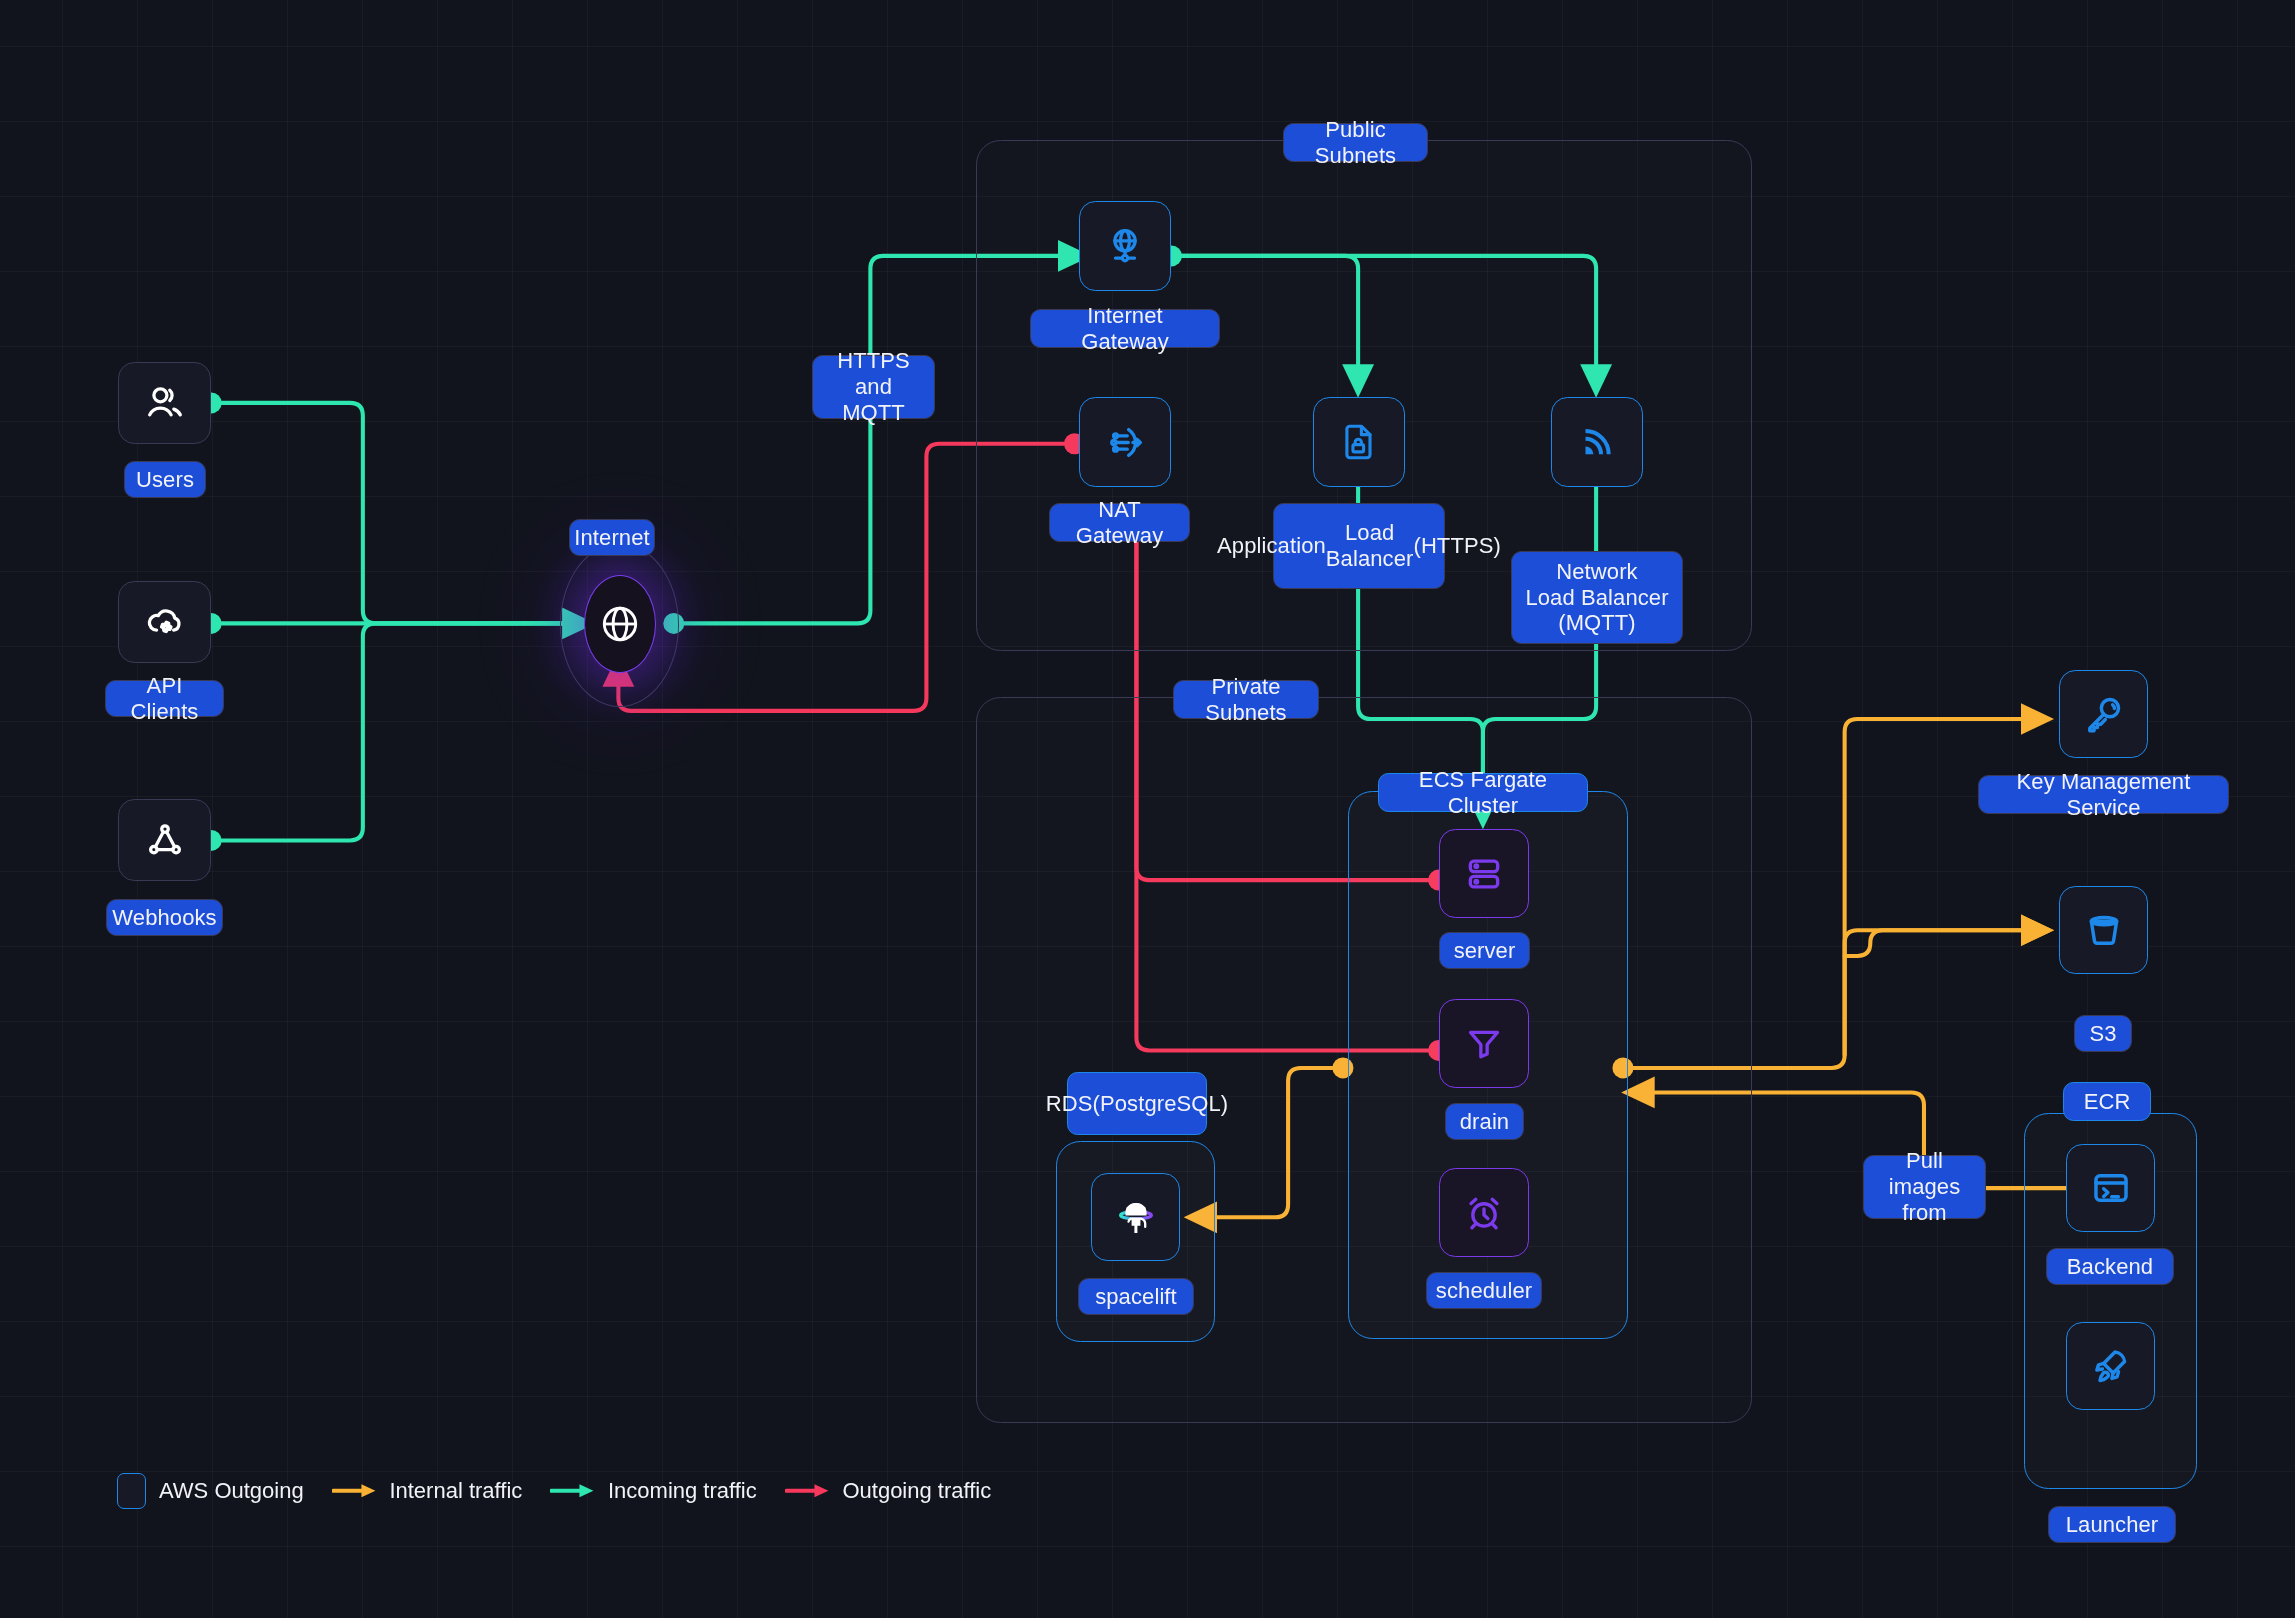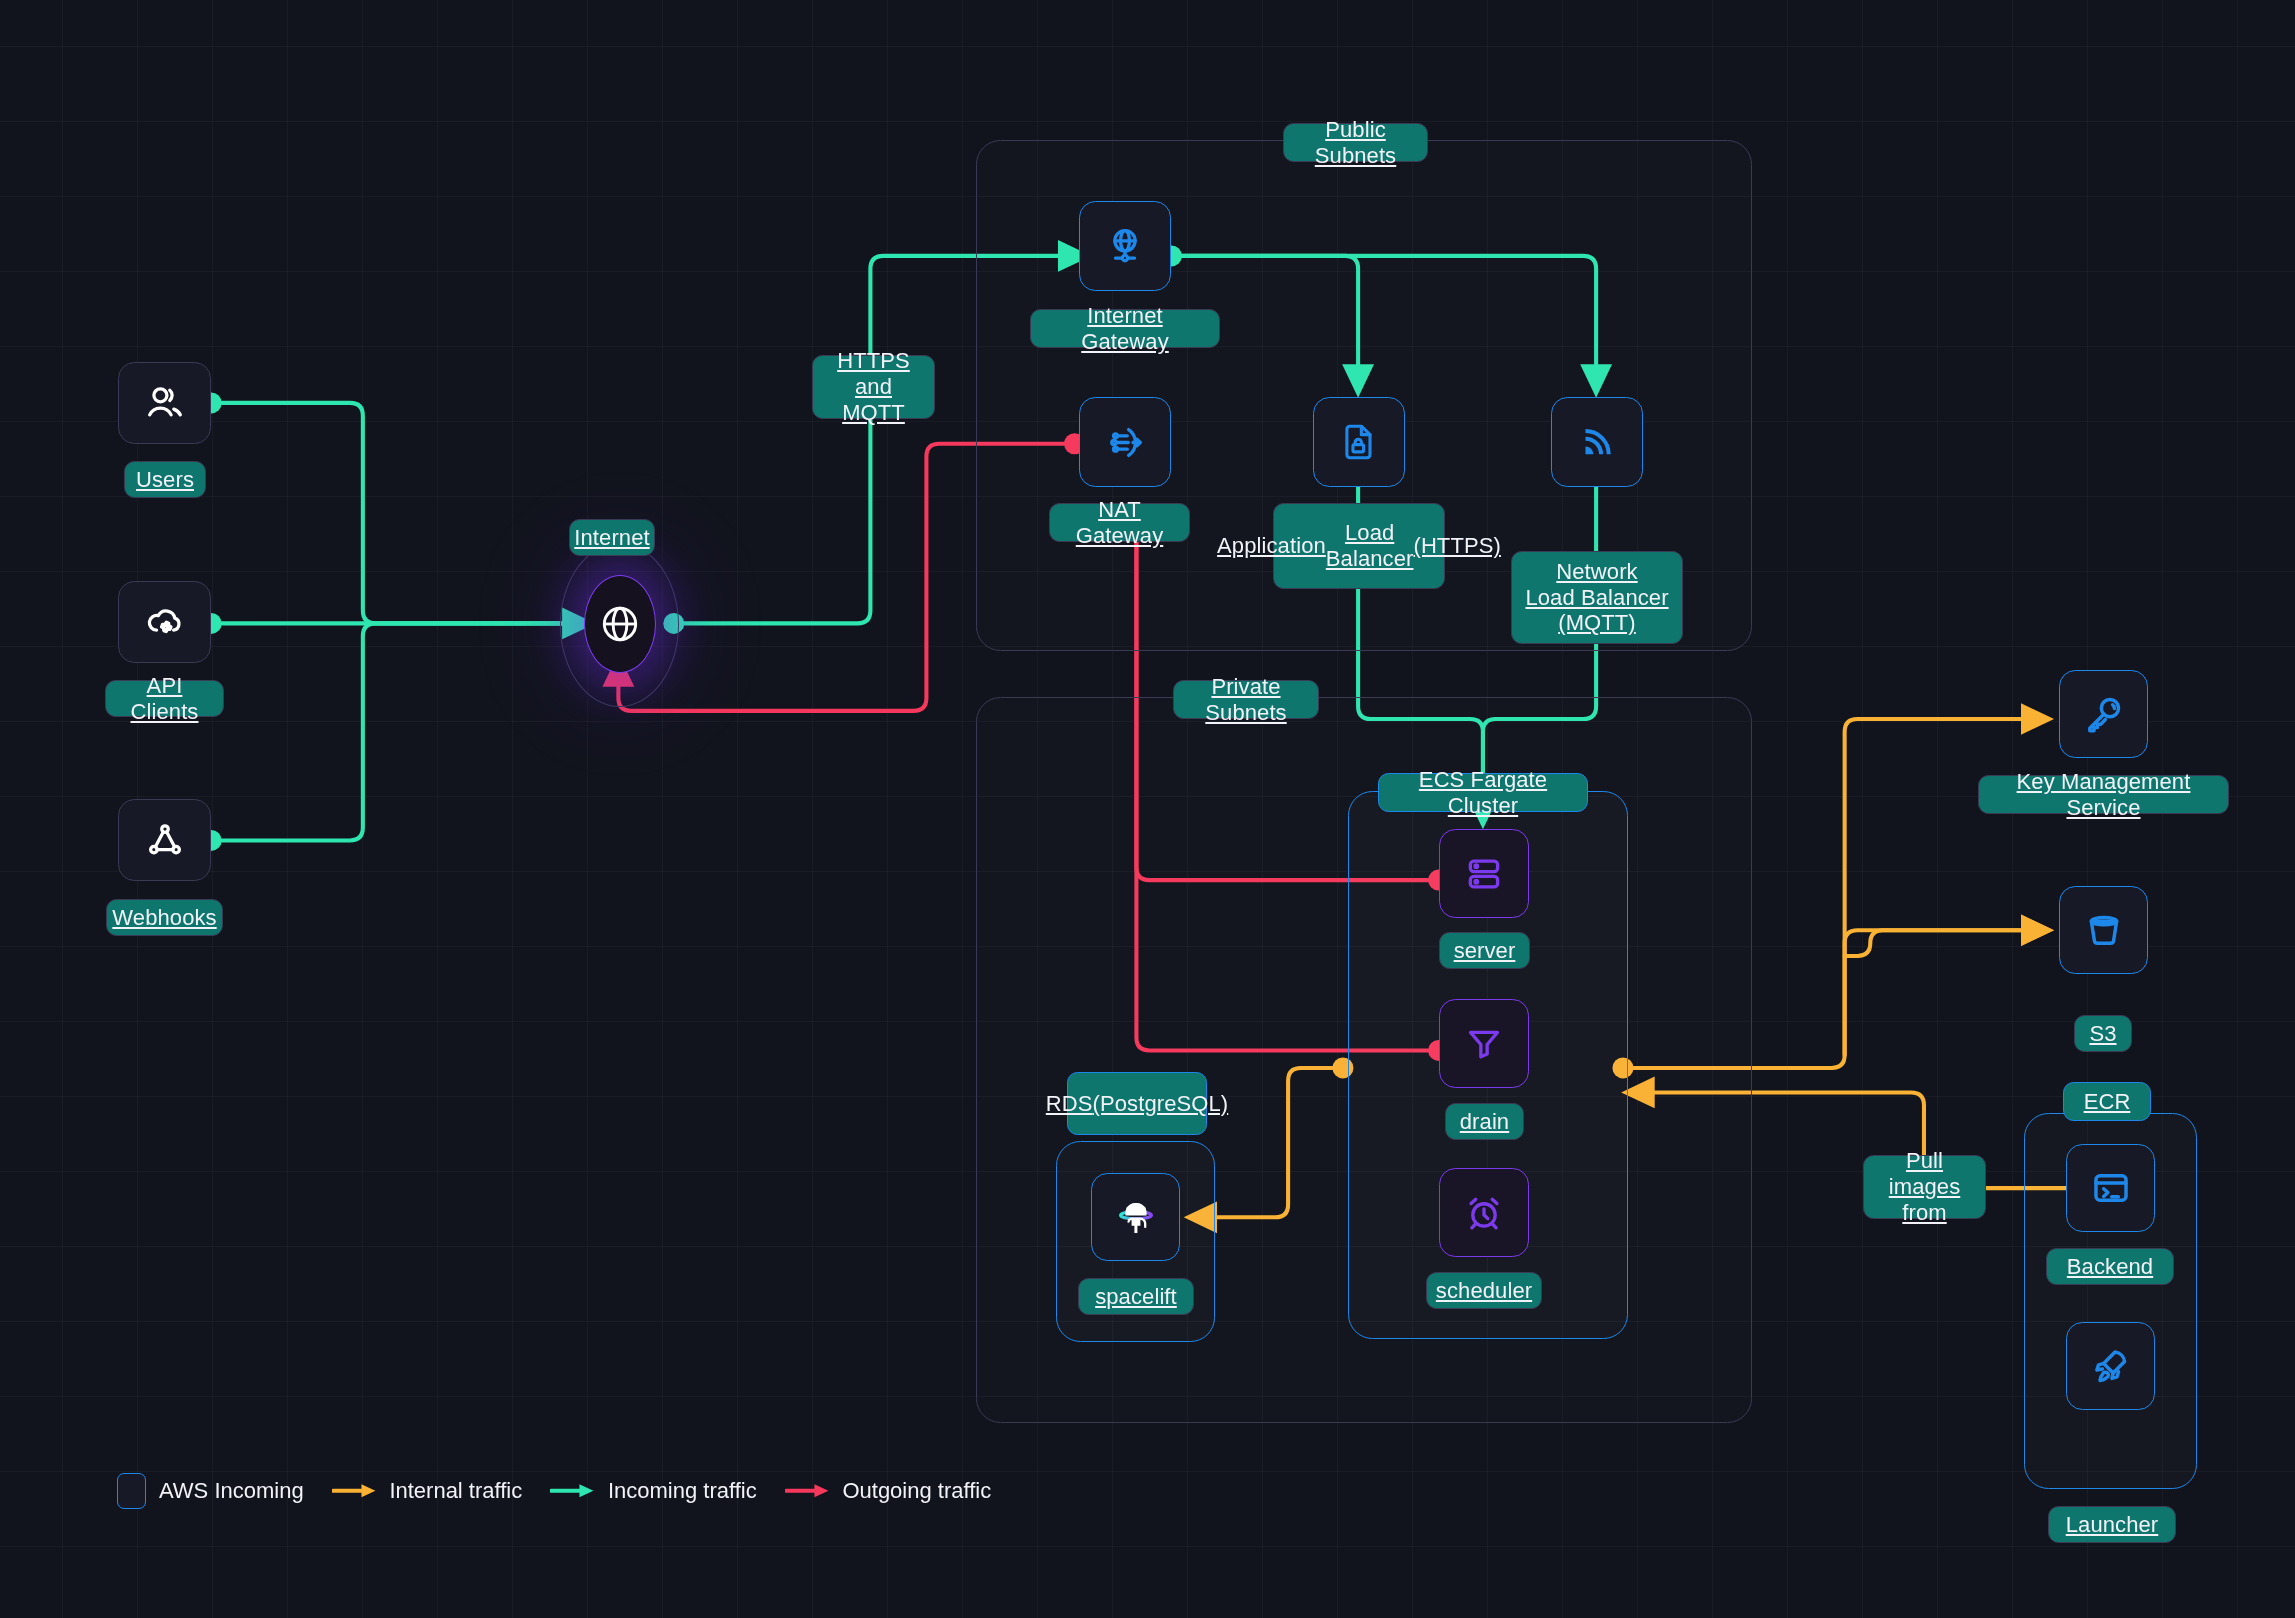--- a/index.html
+++ b/index.html
@@ -14,22 +14,22 @@
   svg.edges{position:absolute;inset:0;width:2295px;height:1619px;overflow:visible;}
 
   
   .node{position:absolute;display:flex;align-items:center;justify-content:center;
         border-radius:16.3px;box-sizing:border-box;}
   .node.plain{border:1.5px solid #3a3a55;background:#171a26;}
   .node.aws{border:1.5px solid #1e88ea;background:#171a26;}
   .node.ecs{border:1.5px solid #7c3aed;background:#1a1526;}
   .lbl{position:absolute;box-sizing:border-box;display:flex;align-items:center;
        justify-content:center;text-align:center;border-radius:10.5px;
-       border:1.2px solid #3a3a55;background:#0f766e;color:#f2f3f8;
-       font-size:22px;line-height:1.18;letter-spacing:0.1px;padding:5.8px 13px;text-decoration:underline;}
+       border:1.2px solid #3a3a55;background:#1d4ed8;color:#f2f3f8;
+       font-size:22px;line-height:1.18;letter-spacing:0.1px;padding:5.8px 13px;}
   .lbl.aws{border-color:#1e88ea;}
   .group{position:absolute;box-sizing:border-box;border-radius:24.5px;}
   .group.violet{border:1.5px solid #3a3a55;background:rgba(255,255,255,.012);}
   .group.blue{border:1.5px solid #1e88ea;background:rgba(255,255,255,.018);}
   .group-lbl{position:absolute;z-index:6;}
 
   
   .glow-ring{position:absolute;border-radius:50%;border:1.2px solid #3a3a55;}
   .glow-core{position:absolute;border-radius:50%;
      border:1.5px solid #7a3df0;background:#15111f;
@@ -314,21 +314,21 @@
   </div>
 
   <div class="lbl" style="left:1863px;top:1155px;width:123px;height:64px;flex-direction:column;">
     <span>Pull images</span>
     <span>from</span>
   </div>
 
   <div id="legend">
     <div class="lg-item">
       <div class="lg-box"></div>
-      <div class="lg-txt">AWS Incoming</div>
+      <div class="lg-txt">AWS Outgoing</div>
     </div>
     <div class="lg-item">
       <svg class="lg-arrow" width="46" height="17.5" viewBox="0 0 78 30">
         <path d="M2 15h50" stroke="#f9b233" stroke-width="7" stroke-linecap="round"></path>
         <path d="M50 4 74 15 50 26z" fill="#f9b233"></path>
       </svg>
       <div class="lg-txt">Internal traffic</div>
     </div>
     <div class="lg-item">
       <svg class="lg-arrow" width="46" height="17.5" viewBox="0 0 78 30">

